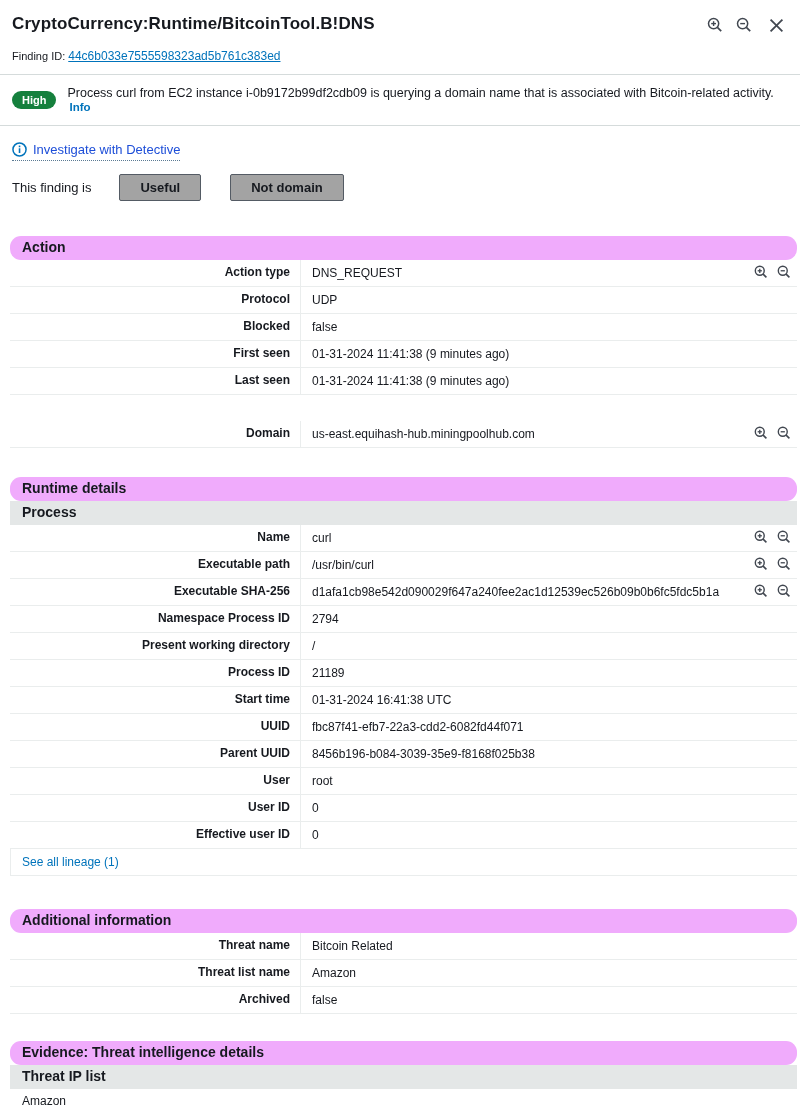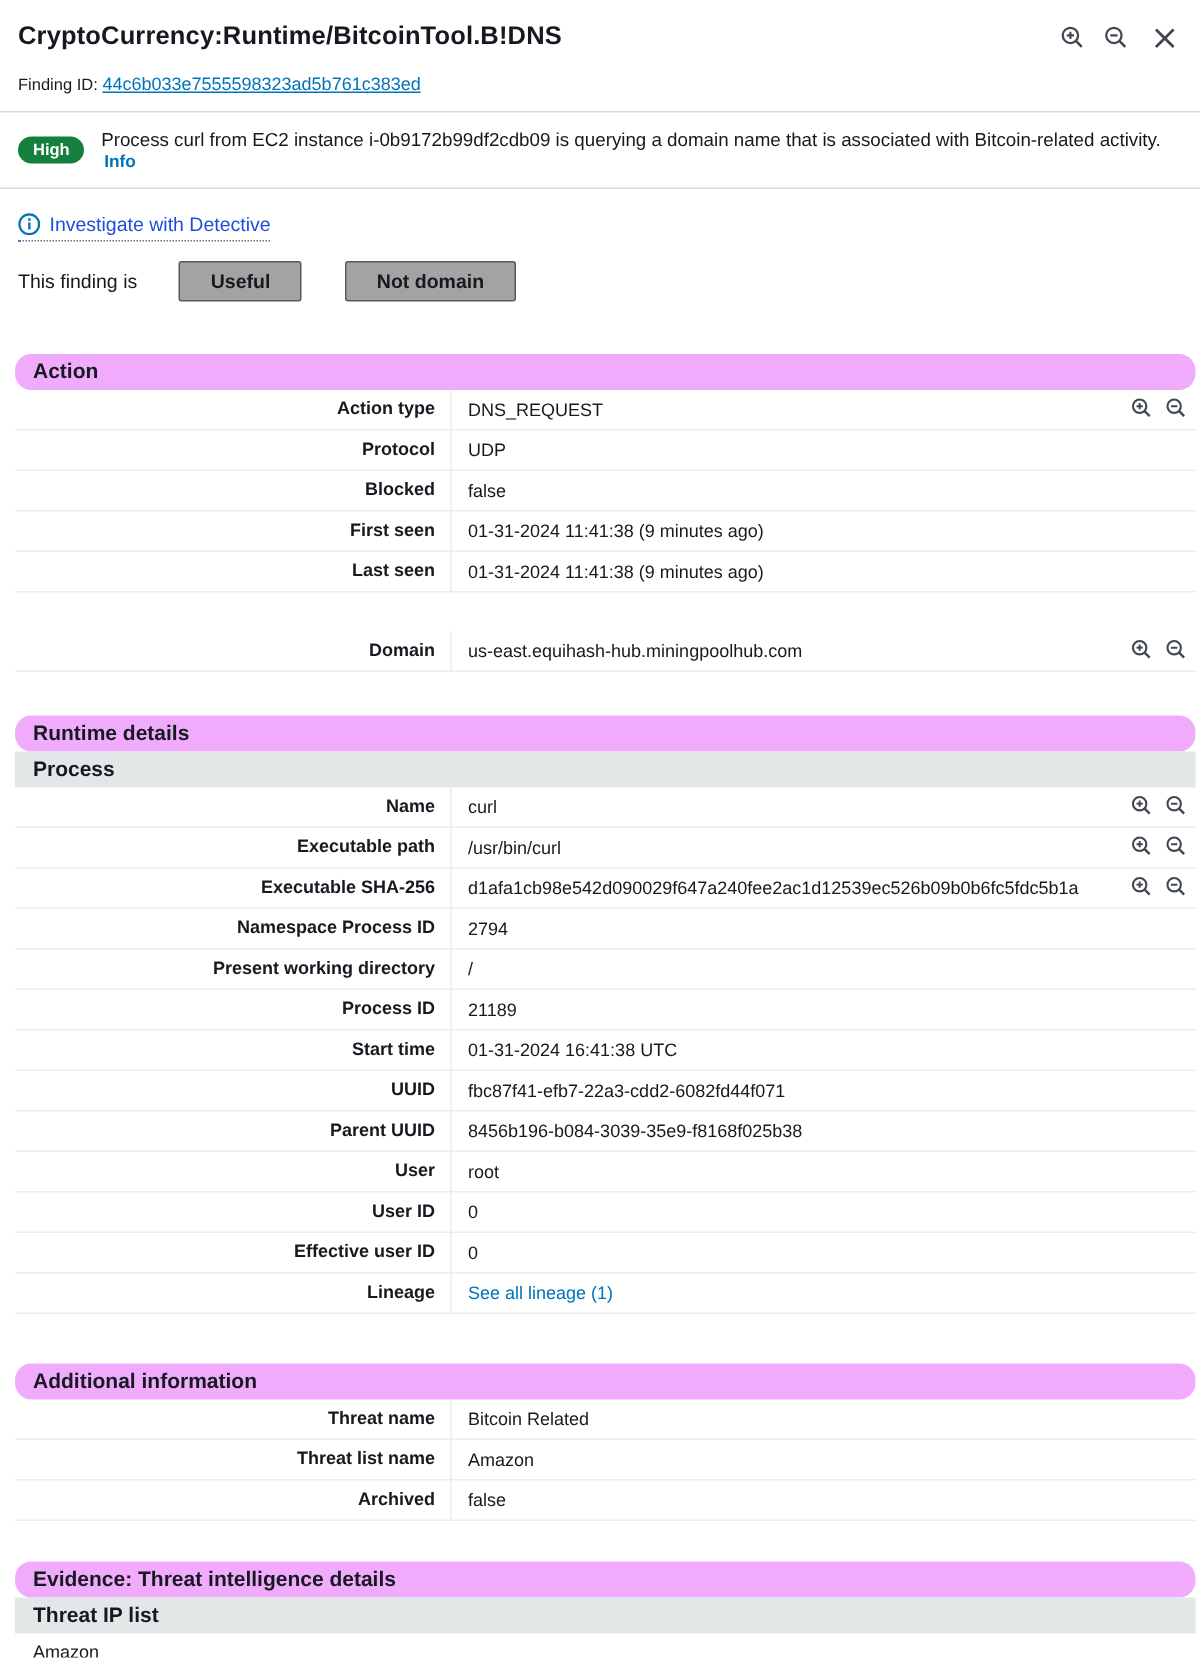--- a/index.html
+++ b/index.html
@@ -323,21 +323,20 @@
     <div class="row-label">User ID</div>
     <div class="row-value">0</div>
   </div>
 
   <div class="row">
     <div class="row-label">Effective user ID</div>
     <div class="row-value">0</div>
   </div>
 
   <div class="row">
-    <div class="row-label">Lineage</div>
     <div class="row-value">
       <a href="#" class="link-value">See all lineage (1)</a>
     </div>
   </div>
 </div>
 
 <div class="section mt-additional">
   <div class="section-header">Additional information</div>
 
   <div class="row">

